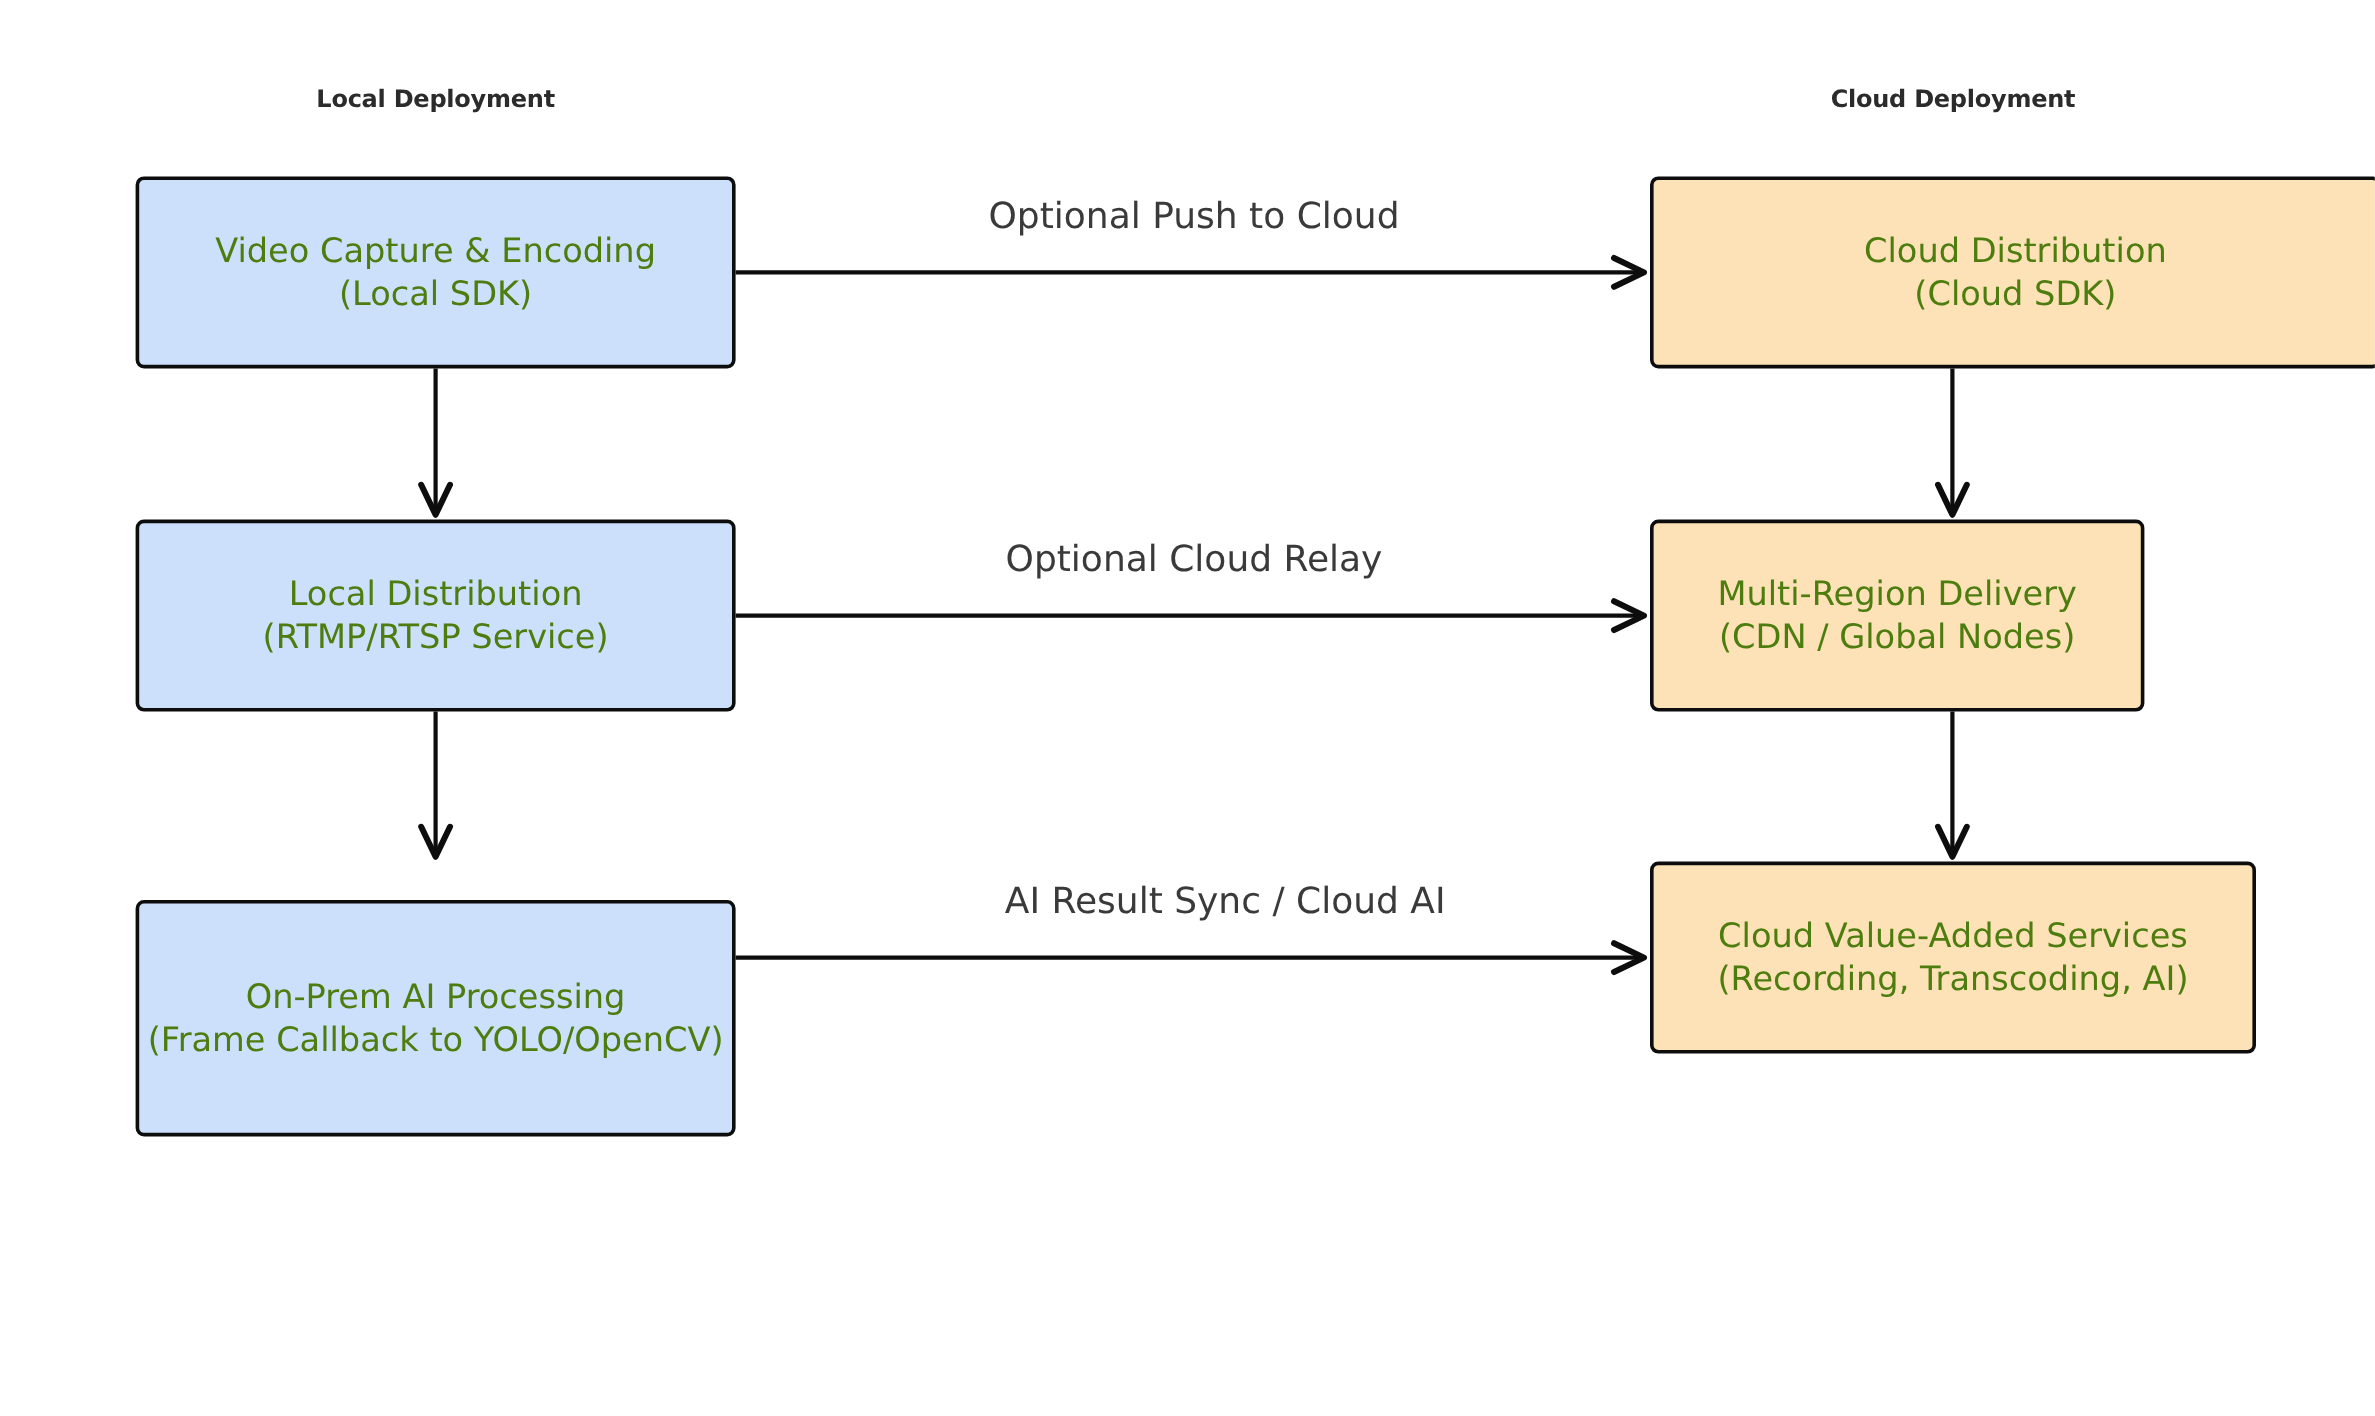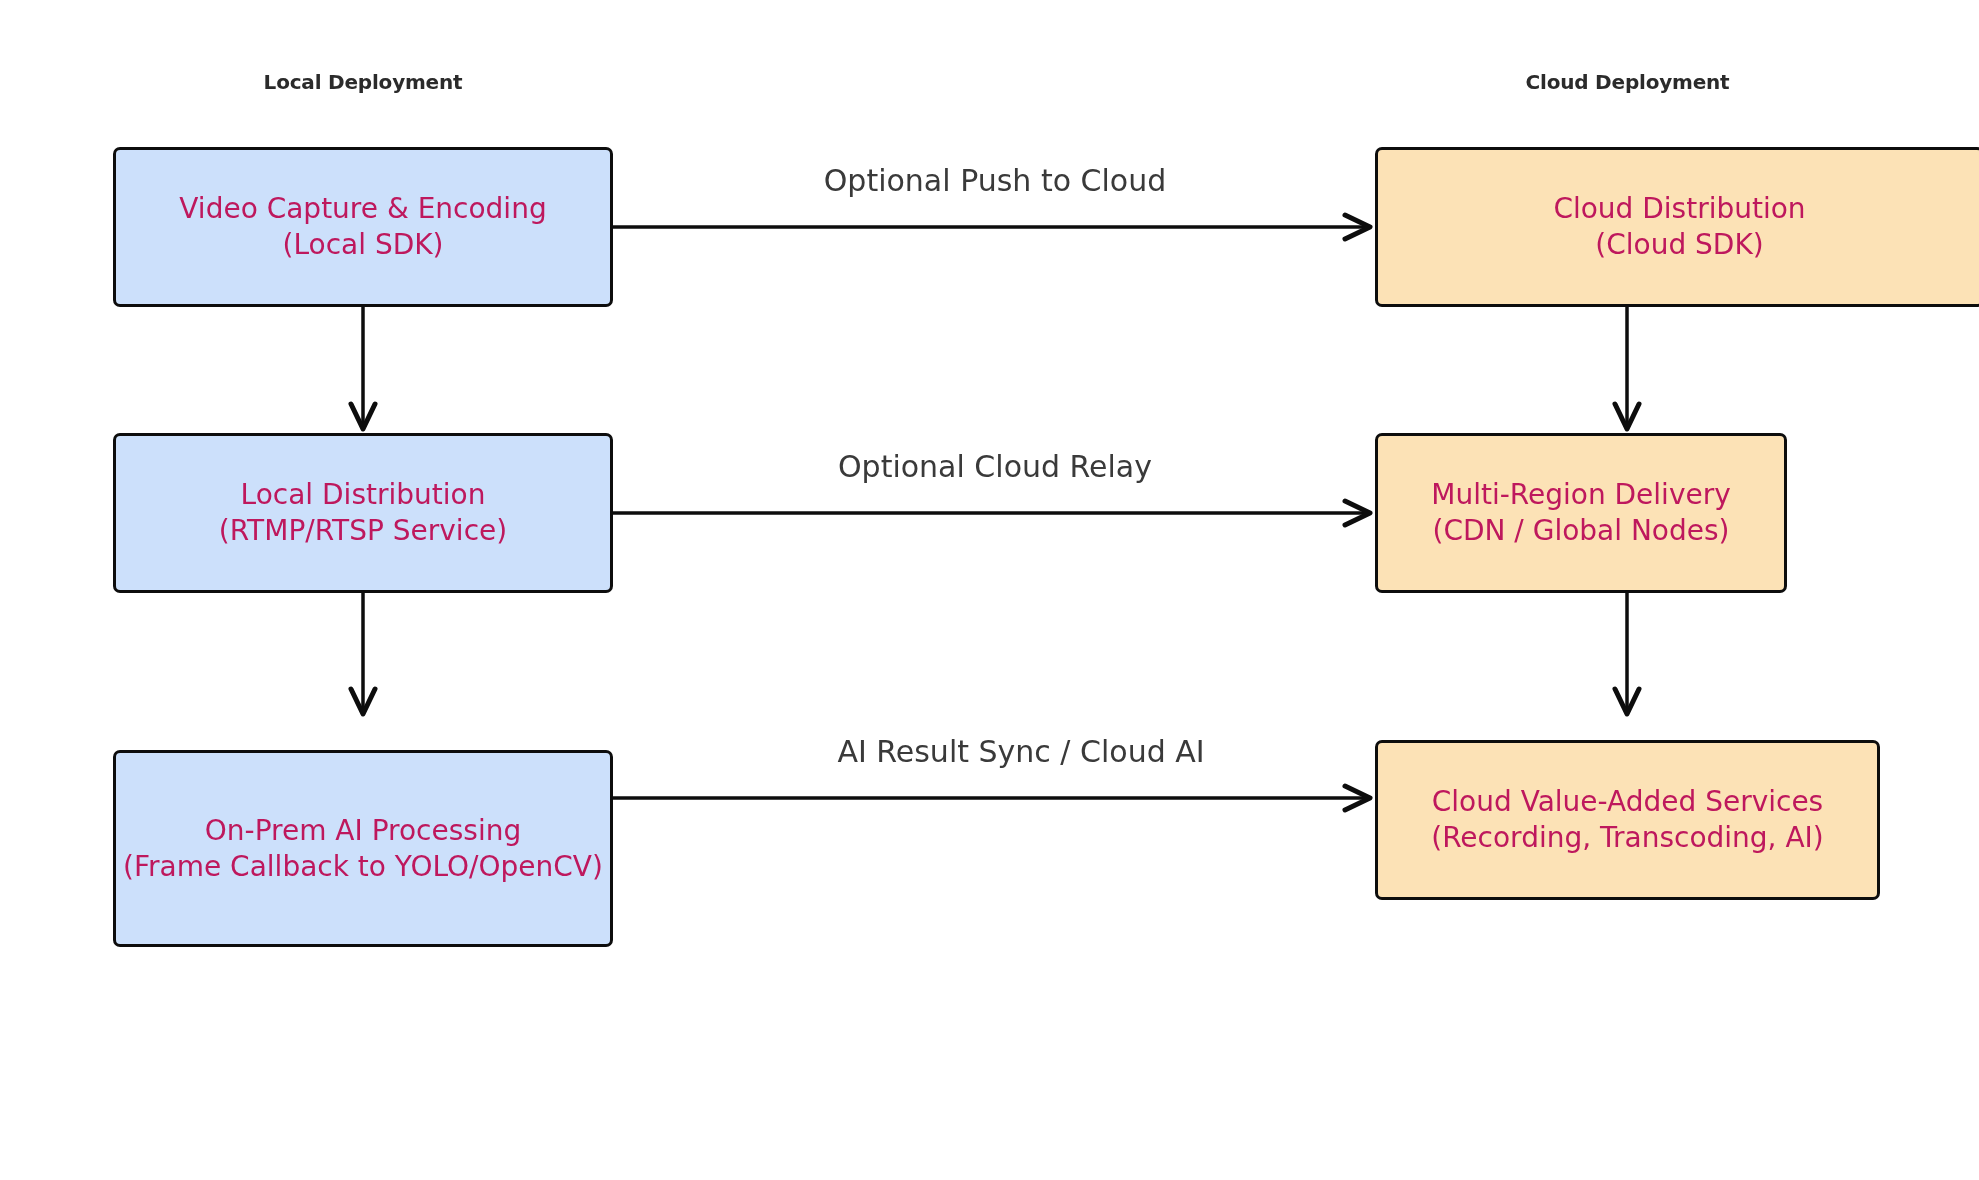--- a/index.html
+++ b/index.html
@@ -35,36 +35,36 @@
     position: absolute;
     box-sizing: border-box;
     border: 3px solid #0d0d0d;
     border-radius: 7px;
     display: flex;
     align-items: center;
     justify-content: center;
     text-align: center;
     font-size: 28px;
     line-height: 1.28;
-    color: #be185d;
+    color: #4d7c0f;
   }
   .node .label {
     white-space: nowrap;
     pointer-events: none;
   }
   .node.local { background: #cce0fb; }
   .node.cloud { background: #fce2b6; }
 
   
   #node-video-capture  { left: 113px;  top: 147px; width: 500px; height: 160px; }
   #node-local-dist     { left: 113px;  top: 433px; width: 500px; height: 160px; }
   #node-onprem-ai      { left: 113px;  top: 750px; width: 500px; height: 197px; justify-content: center; }
   #node-cloud-dist     { left: 1375px; top: 147px; width: 609px; height: 160px; }
   #node-multiregion    { left: 1375px; top: 433px; width: 412px; height: 160px; }
-  #node-value-added    { left: 1375px; top: 718px; width: 505px; height: 160px; margin-top: 22px; }
+  #node-value-added    { left: 1375px; top: 718px; width: 505px; height: 160px; }
 
   .edge-label {
     position: absolute;
     font-size: 30px;
     color: #3a3a3a;
     text-align: center;
     white-space: nowrap;
     width: 600px;
   }
   #edge-label-1 { left: 695px; top: 163px; }

